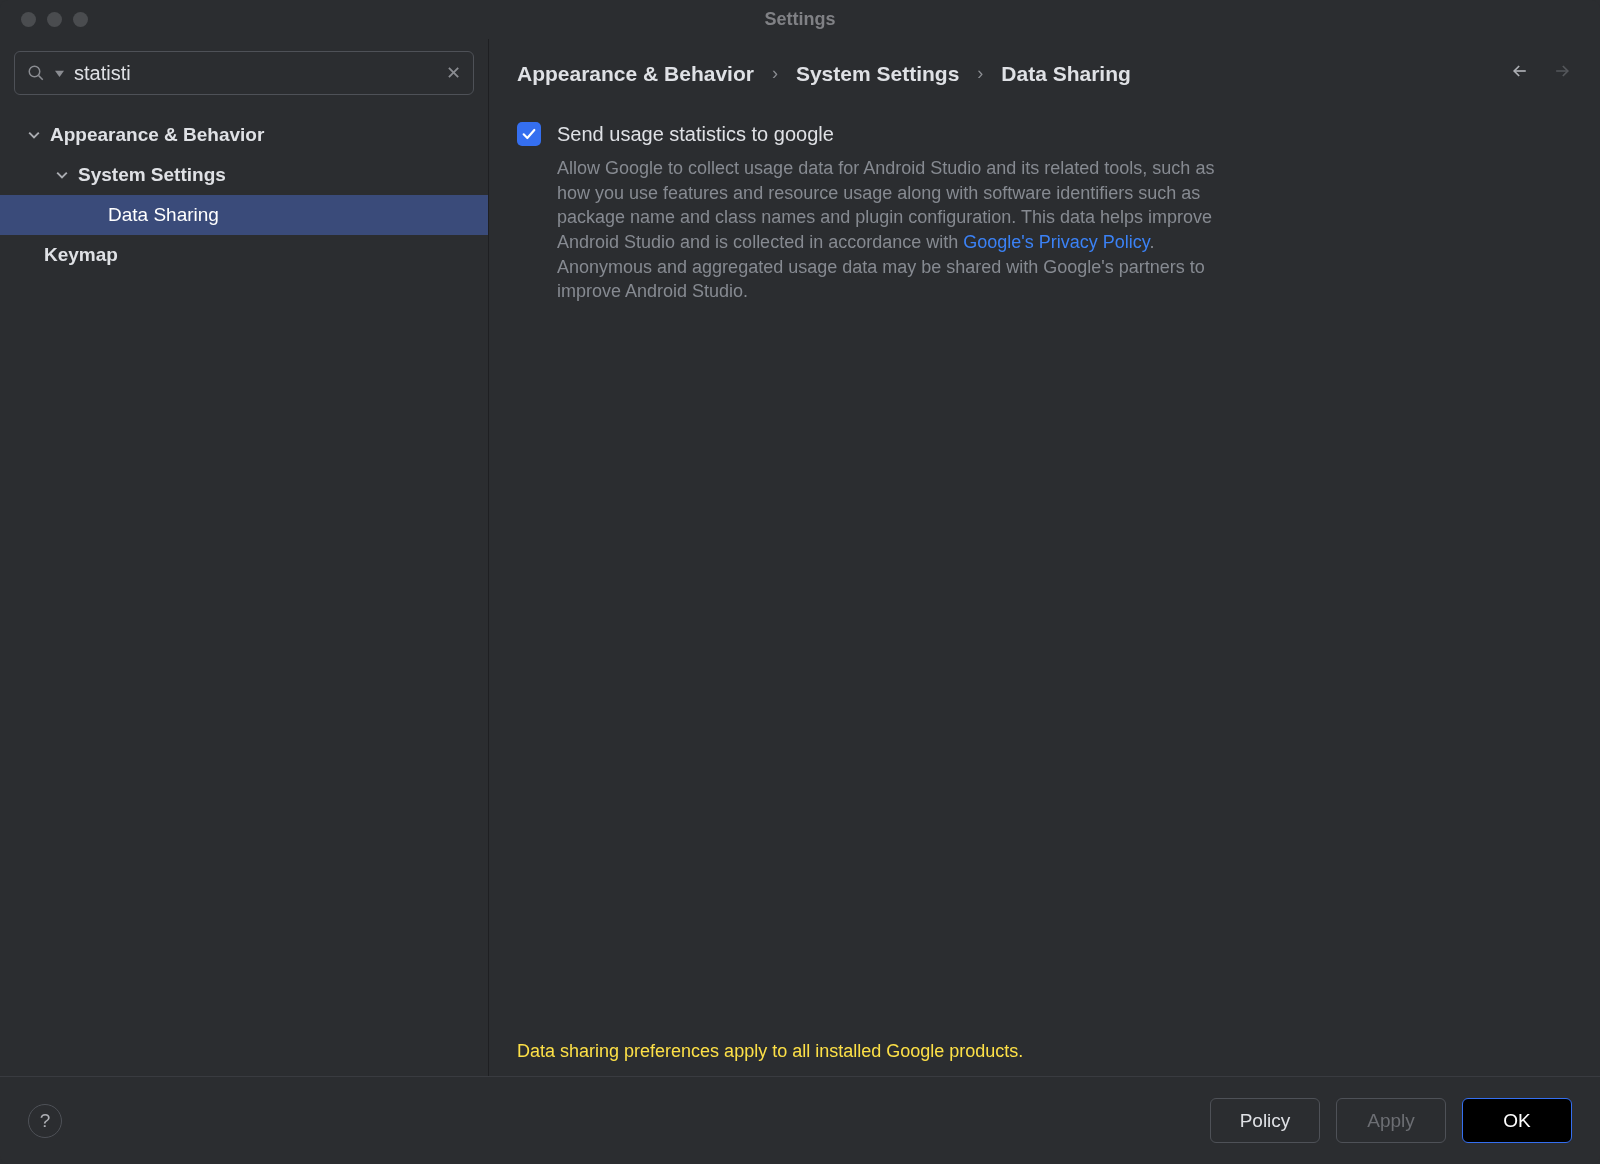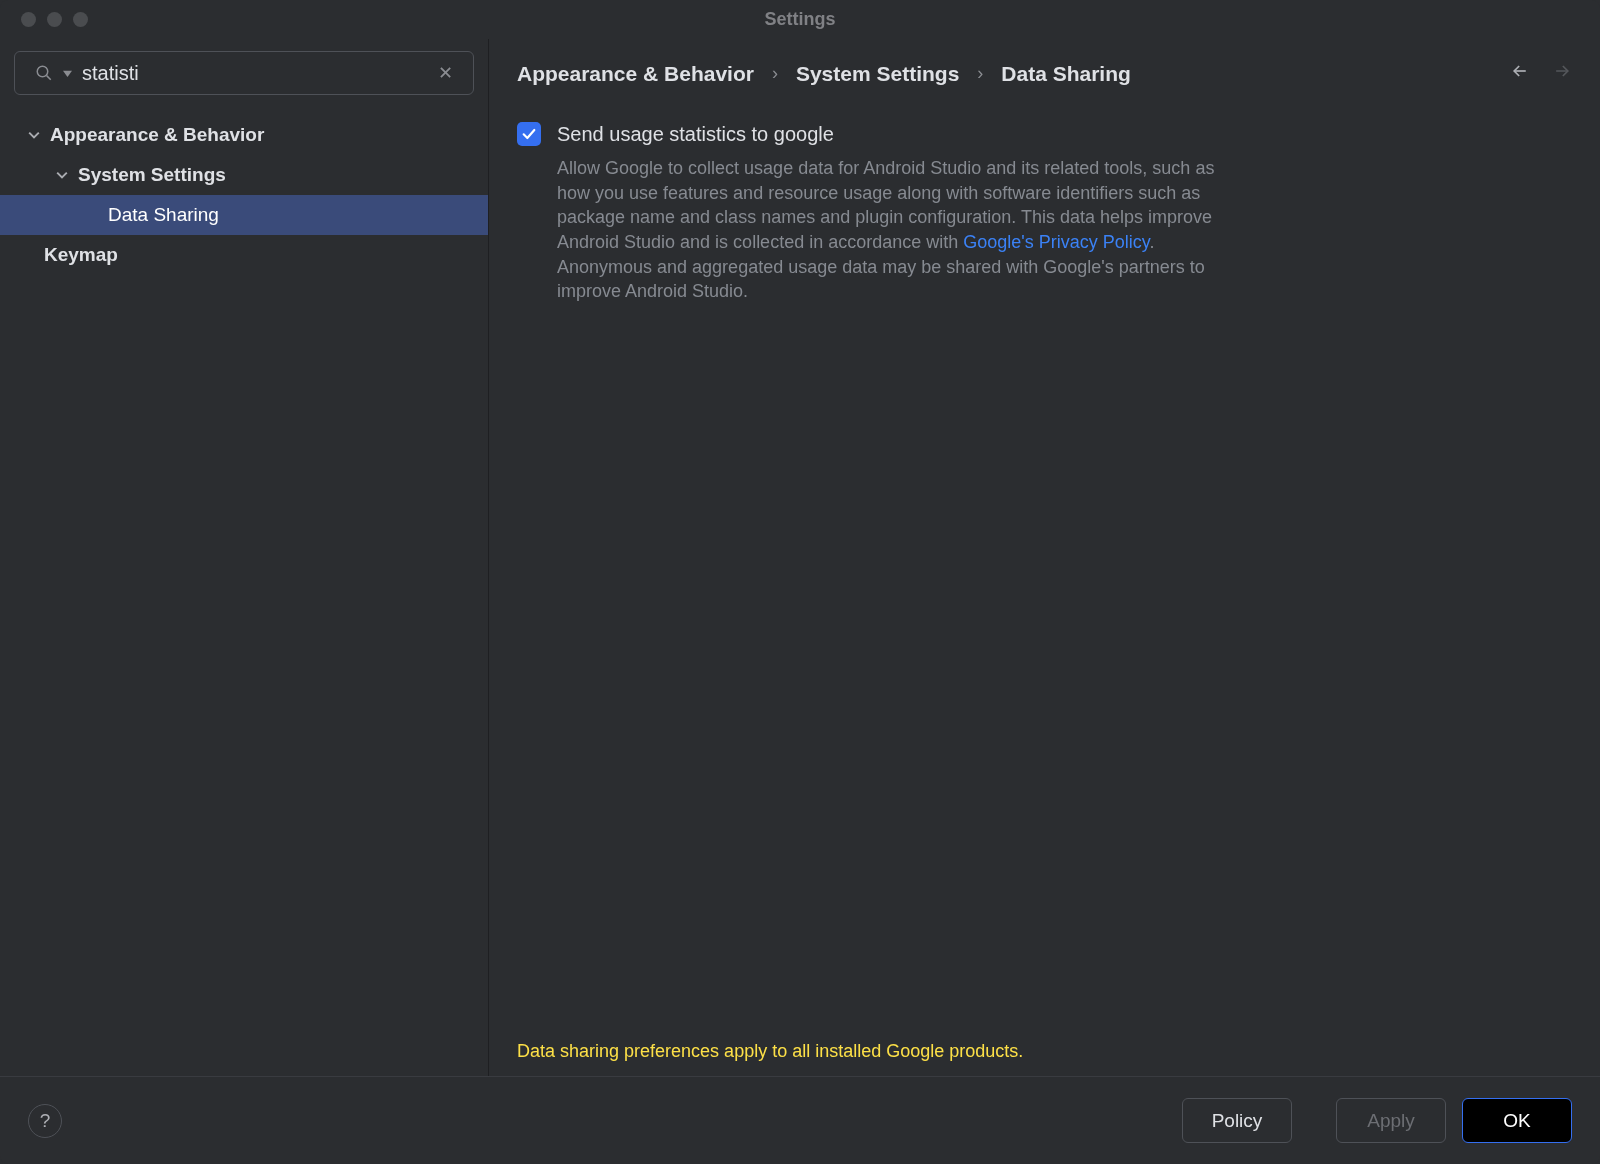--- a/index.html
+++ b/index.html
@@ -59,21 +59,21 @@
     padding: 12px 0 0 0;
   }
   .search-wrap { padding: 0 14px 10px 14px; }
   .search-box {
     height: 44px;
     border: 1px solid #4e5157;
     border-radius: 6px;
     background: #2b2d30;
     display: flex;
     align-items: center;
-    padding: 0 20px;
+    padding: 0 12px;
     gap: 10px;
   }
   .search-box svg.search-icon-svg { flex-shrink:0; }
   .search-input {
     flex: 1;
     background: transparent;
     border: none;
     outline: none;
     color: #dfe1e5;
     font-size: 20px;
@@ -195,21 +195,21 @@
     font-size:19px;
     display:flex;
     align-items:center;
     justify-content:center;
     cursor:pointer;
     border:1px solid #4e5157;
     background:#2b2d30;
     color:#dfe1e5;
     min-width:110px;
   }
-  .btn.disabled { color:#6c6e73; cursor:default;margin-left:28px; }
+  .btn.disabled { color:#6c6e73; cursor:default; }
   .btn.primary {
     background:#000000;
     border-color:#356ff0;
     color:#fff;
   }
 </style>
 </head>
 <body>
 
 <div class="window">

